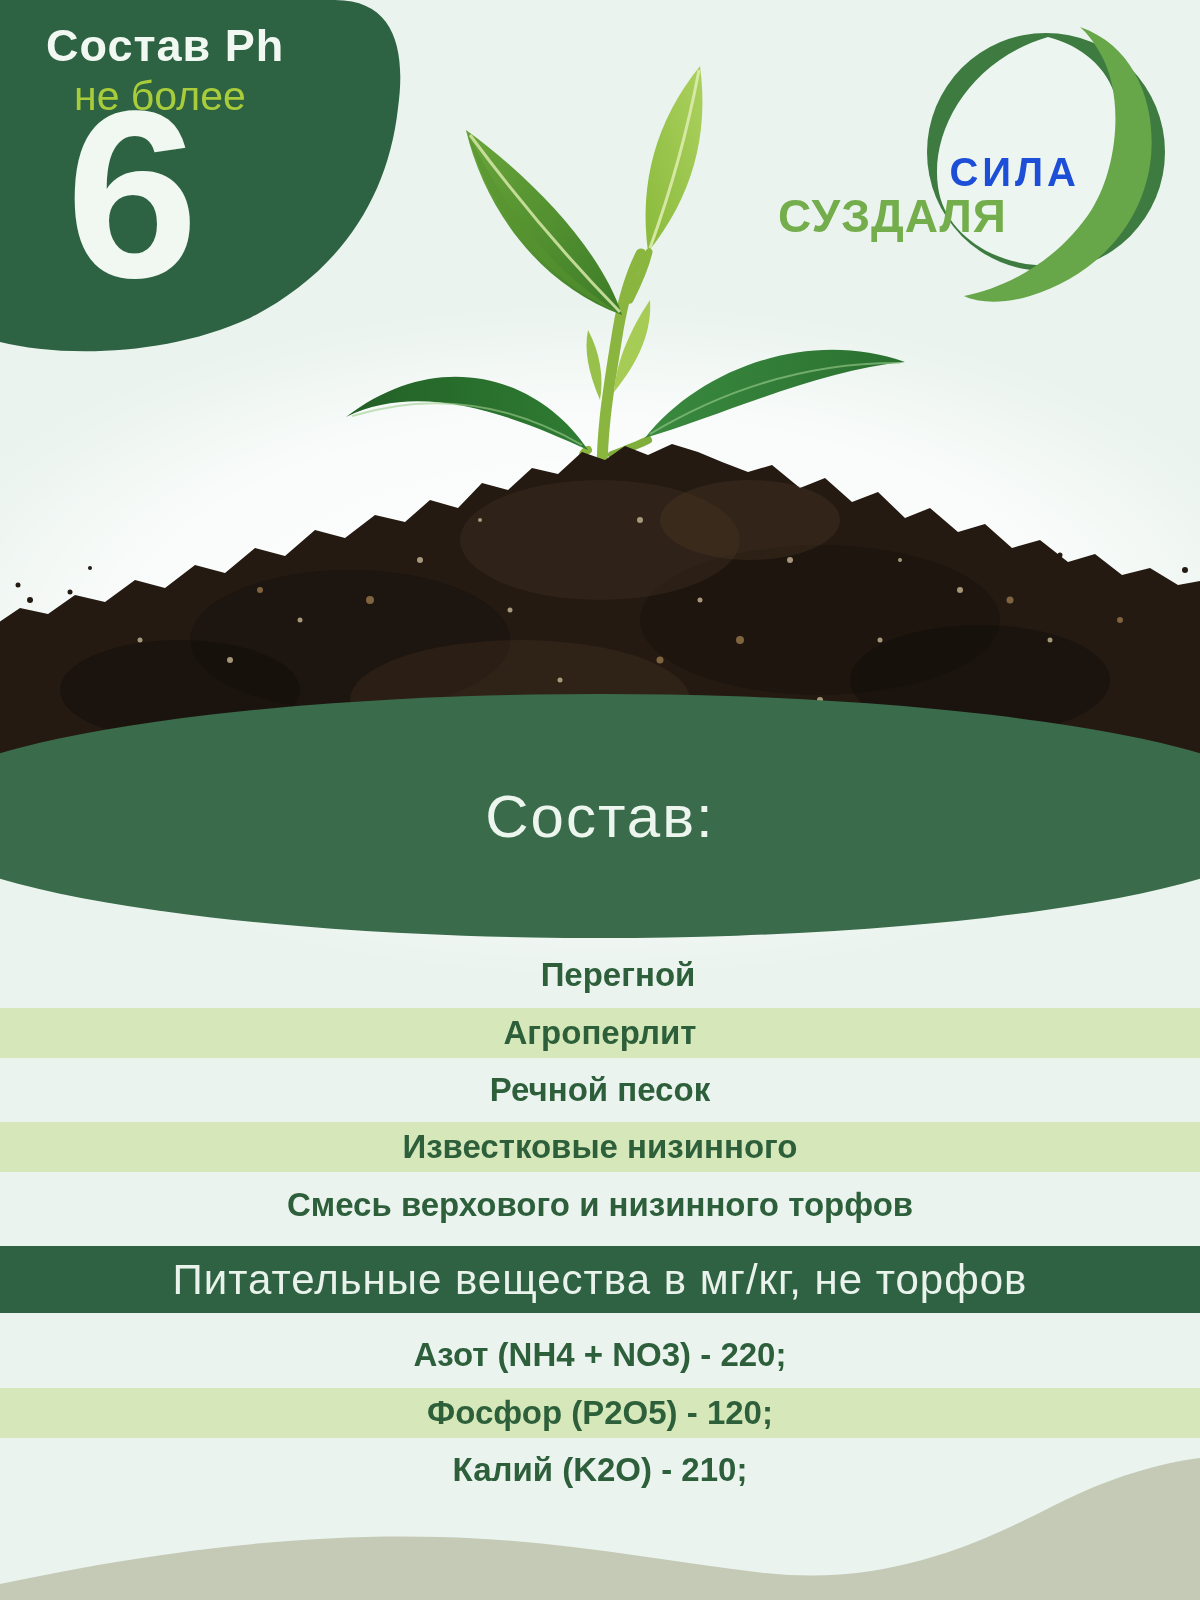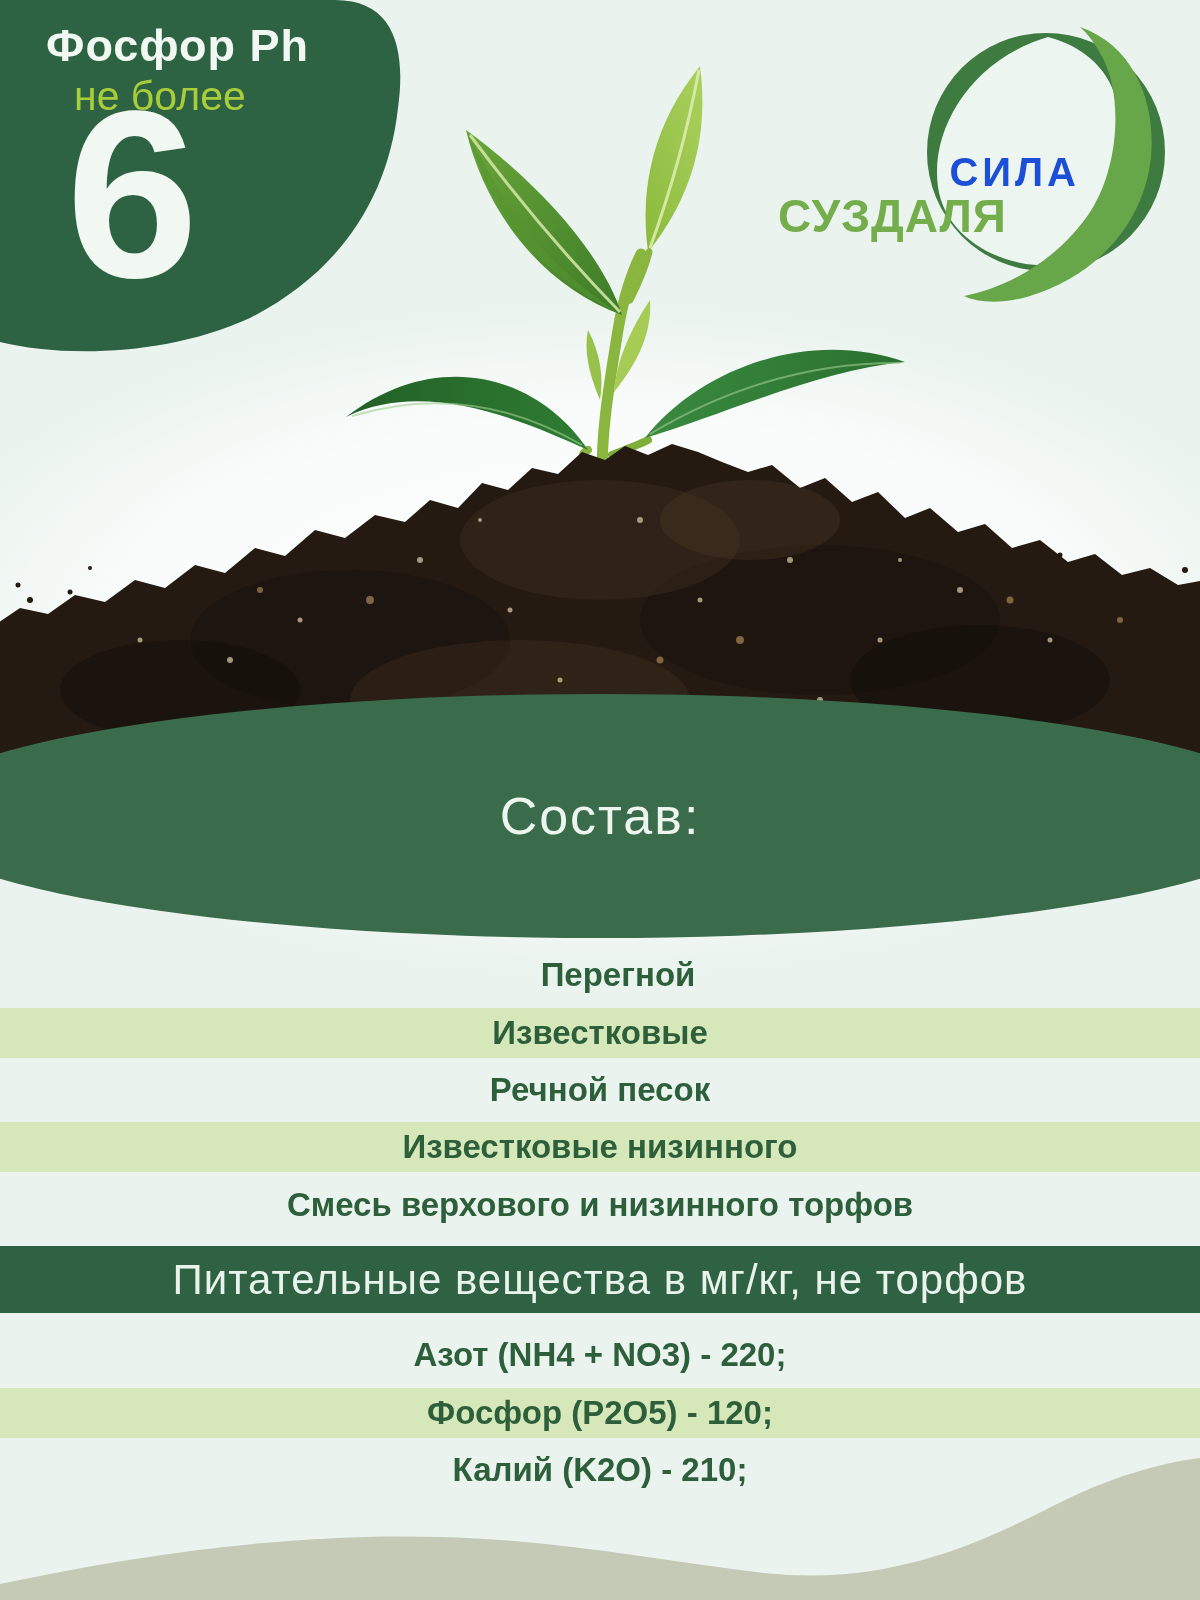--- a/index.html
+++ b/index.html
@@ -26,21 +26,21 @@
   .brand-line2 { top:189px; left:778px; width:303px; text-align:left;
                  font-size:46px; font-weight:bold; color:#74ad4b; letter-spacing:1px; }
 
   
   .sostav-ellipse {
     left:-100px; top:694px; width:1400px; height:244px;
     background:#3a6b4a; border-radius:50%;
     display:flex; align-items:center; justify-content:center;
   }
   .sostav-ellipse span {
-    font-size:52px; font-weight:300; color:#edf6ee; letter-spacing:2px;
+    font-size:60px; font-weight:300; color:#edf6ee; letter-spacing:2px;
   }
 
   
   .row { position:absolute; left:0; width:1200px; text-align:center;
          font-weight:bold; font-size:33px; color:#2d5f3b;
          height:50px; line-height:50px; }
   .row.light { background:#d6e8b9; }
   .r1 { top:950px;padding-left:18px; }  .r2 { top:1008px; } .r3 { top:1065px; }
   .r4 { top:1122px; } .r5 { top:1180px; }
   .r6 { top:1330px; } .r7 { top:1388px; } .r8 { top:1445px; }
@@ -162,21 +162,21 @@
         <circle cx="1185" cy="570" r="3"></circle>
           <circle cx="90" cy="568" r="2"></circle>
           <circle cx="1060" cy="555" r="2.5"></circle>
       </g>
     </g>
   </svg>
 
   <svg class="abs ph-blob-svg" viewBox="0 0 430 365" xmlns="http://www.w3.org/2000/svg">
     <path d="M 0,0 L 335,0 C 395,0 406,50 398,108 C 388,198 340,272 250,318 C 165,357 60,357 0,342 Z" fill="#2d6342"></path>
   </svg>
-  <div class="abs ph-title">Фосфор Ph</div>
+  <div class="abs ph-title">Состав Ph</div>
   <div class="abs ph-sub">не более</div>
   <div class="abs ph-value">6</div>
 
   <svg class="abs logo-svg" viewBox="0 0 300 300" xmlns="http://www.w3.org/2000/svg">
     <g>
       <circle cx="146" cy="137" r="119" fill="#3d7b41"></circle>
       <path d="M 148,22 C 70,45 30,115 38,172 C 44,215 86,246 136,250
                C 170,253 193,240 204,222 C 222,190 228,128 216,84
                C 208,52 180,30 148,22 Z" fill="#ecf5ef"></path>
       <path d="M 180,12 C 238,32 258,95 250,150 C 240,214 192,262 130,281
@@ -185,21 +185,21 @@
     </g>
   </svg>
   <div class="abs brand-line1">СИЛА</div>
   <div class="abs brand-line2">СУЗДАЛЯ</div>
 
   <div class="abs sostav-ellipse">
     <span>Состав:</span>
   </div>
 
   <div class="row r1">Перегной</div>
-  <div class="row r2 light">Известковые</div>
+  <div class="row r2 light">Агроперлит</div>
   <div class="row r3">Речной песок</div>
   <div class="row r4 light">Известковые низинного</div>
   <div class="row r5">Смесь верхового и низинного торфов</div>
 
   <div class="nutrients-band">
     <span>Питательные вещества в мг/кг, не торфов</span>
   </div>
 
   <div class="row r6">Азот (NH4 + NO3) - 220;</div>
   <div class="row r7 light">Фосфор (P2O5) - 120;</div>

